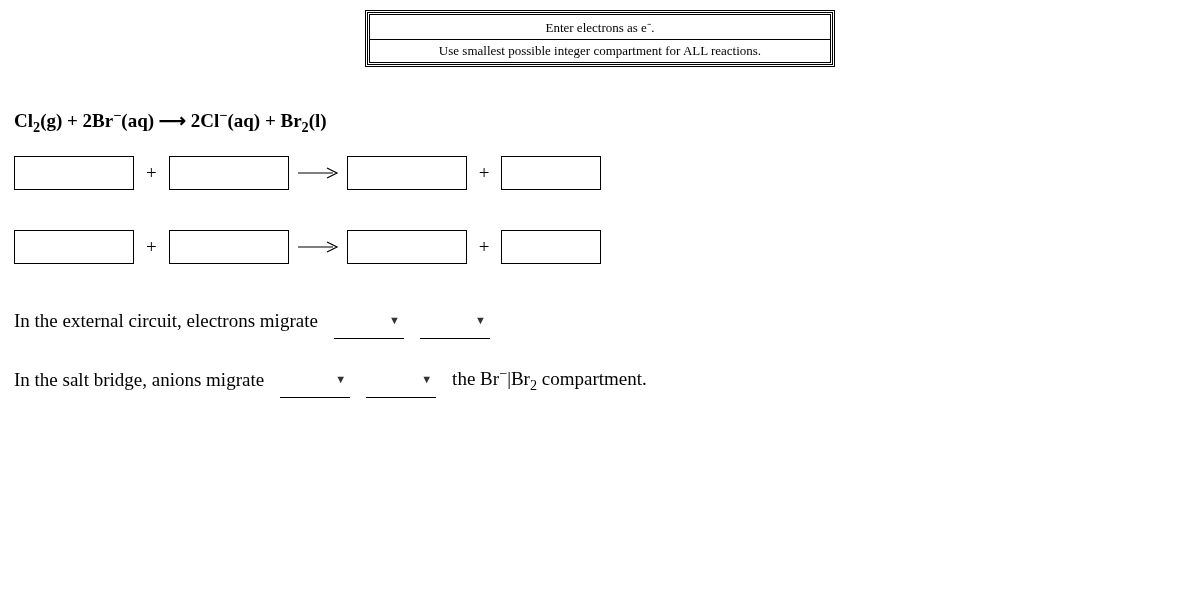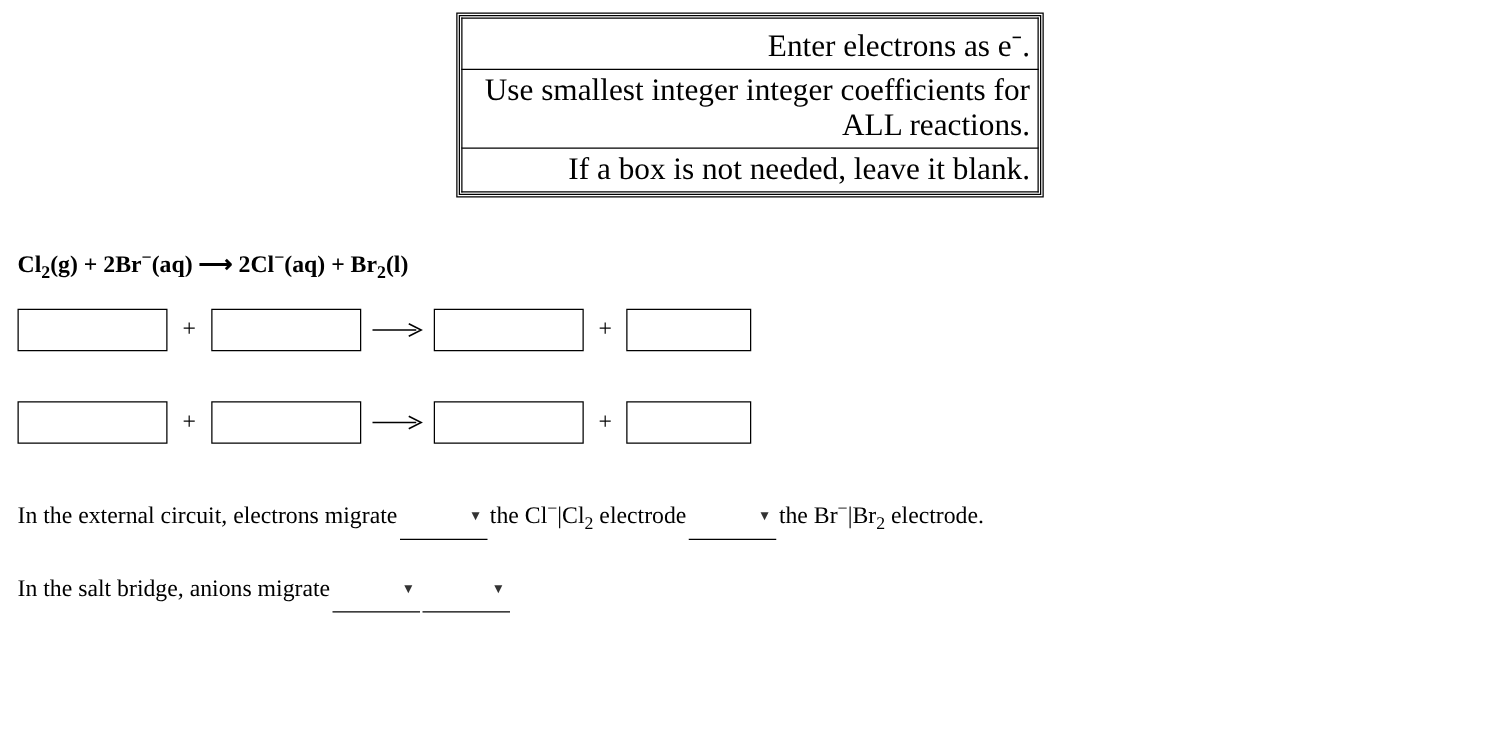--- a/index.html
+++ b/index.html
@@ -17,23 +17,23 @@
       border: 3px double #000;
       width: 470px;
       padding: 1px;
     }
     .instruction-box table {
       border-collapse: collapse;
       width: 100%;
     }
     .instruction-box td {
       border: 1px solid #000;
-      text-align: right;
+      text-align: center;
       padding: 3px 6px;
-      font-size: 25px;
+      font-size: 13px;
     }
     .content p { margin: 0 0 20px 0; }
     .equation {
       font-weight: bold;
       margin: 0 0 22px 0;
     }
     .reaction-label { margin: 0 0 10px 0; }
     .reaction-row {
       display: flex;
       align-items: center;
@@ -53,21 +53,21 @@
       display: inline-block;
       width: 42px;
       text-align: center;
       position: relative;
     }
     .arrow svg { display: block; }
     .sentence-row {
       display: flex;
       align-items: baseline;
       flex-wrap: wrap;
-      gap: 2px;
+      gap: 16px;
       margin-bottom: 22px;
       line-height: 1.8;
     }
     .select-wrap {
       position: relative;
       display: inline-block;
       border-bottom: 1px solid #000;
     }
     .dir-select {
       -webkit-appearance: none;
@@ -96,24 +96,21 @@
 </head>
 <body>
 
 <div class="instruction-box">
   <table>
     <tbody>
         <tr>
           <td>Enter electrons as e⁻.</td>
         </tr>
     <tr>
-          <td>Use smallest integer integer coefficients for ALL reactions.</td>
-        </tr>
-    <tr>
-          <td>If a box is not needed, leave it blank.</td>
+          <td>Use smallest possible integer compartment for ALL reactions.</td>
         </tr>
   </tbody>
     </table>
 </div>
 
 <div class="content">
 
   <p class="equation">Cl<sub>2</sub>(g) + 2Br<sup>−</sup>(aq) ⟶ 2Cl<sup>−</sup>(aq) + Br<sub>2</sub>(l)</p>
 
   <div class="reaction-row">
@@ -145,32 +142,31 @@
     <span class="plus">+</span>
     <input type="text" class="chem-input" style="width: 100px;">
   </div>
 
   <div class="sentence-row">
     <span>In the external circuit, electrons migrate</span>
     <span class="select-wrap">
       <select class="dir-select"><option></option></select>
       <span class="chev">▼</span>
     </span>
-    <span>the Cl<sup>−</sup>|Cl<sub>2</sub> electrode</span>
     <span class="select-wrap">
       <select class="dir-select"><option></option></select>
       <span class="chev">▼</span>
     </span>
-    <span>the Br<sup>−</sup>|Br<sub>2</sub> electrode.</span>
   </div>
 
   <div class="sentence-row">
     <span>In the salt bridge, anions migrate</span>
     <span class="select-wrap">
       <select class="dir-select"><option></option></select>
       <span class="chev">▼</span>
     </span>
     <span class="select-wrap">
       <select class="dir-select"><option></option></select>
       <span class="chev">▼</span>
     </span>
+    <span>the Br<sup>−</sup>|Br<sub>2</sub> compartment.</span>
   </div>
 </div>
 
 </body></html>

